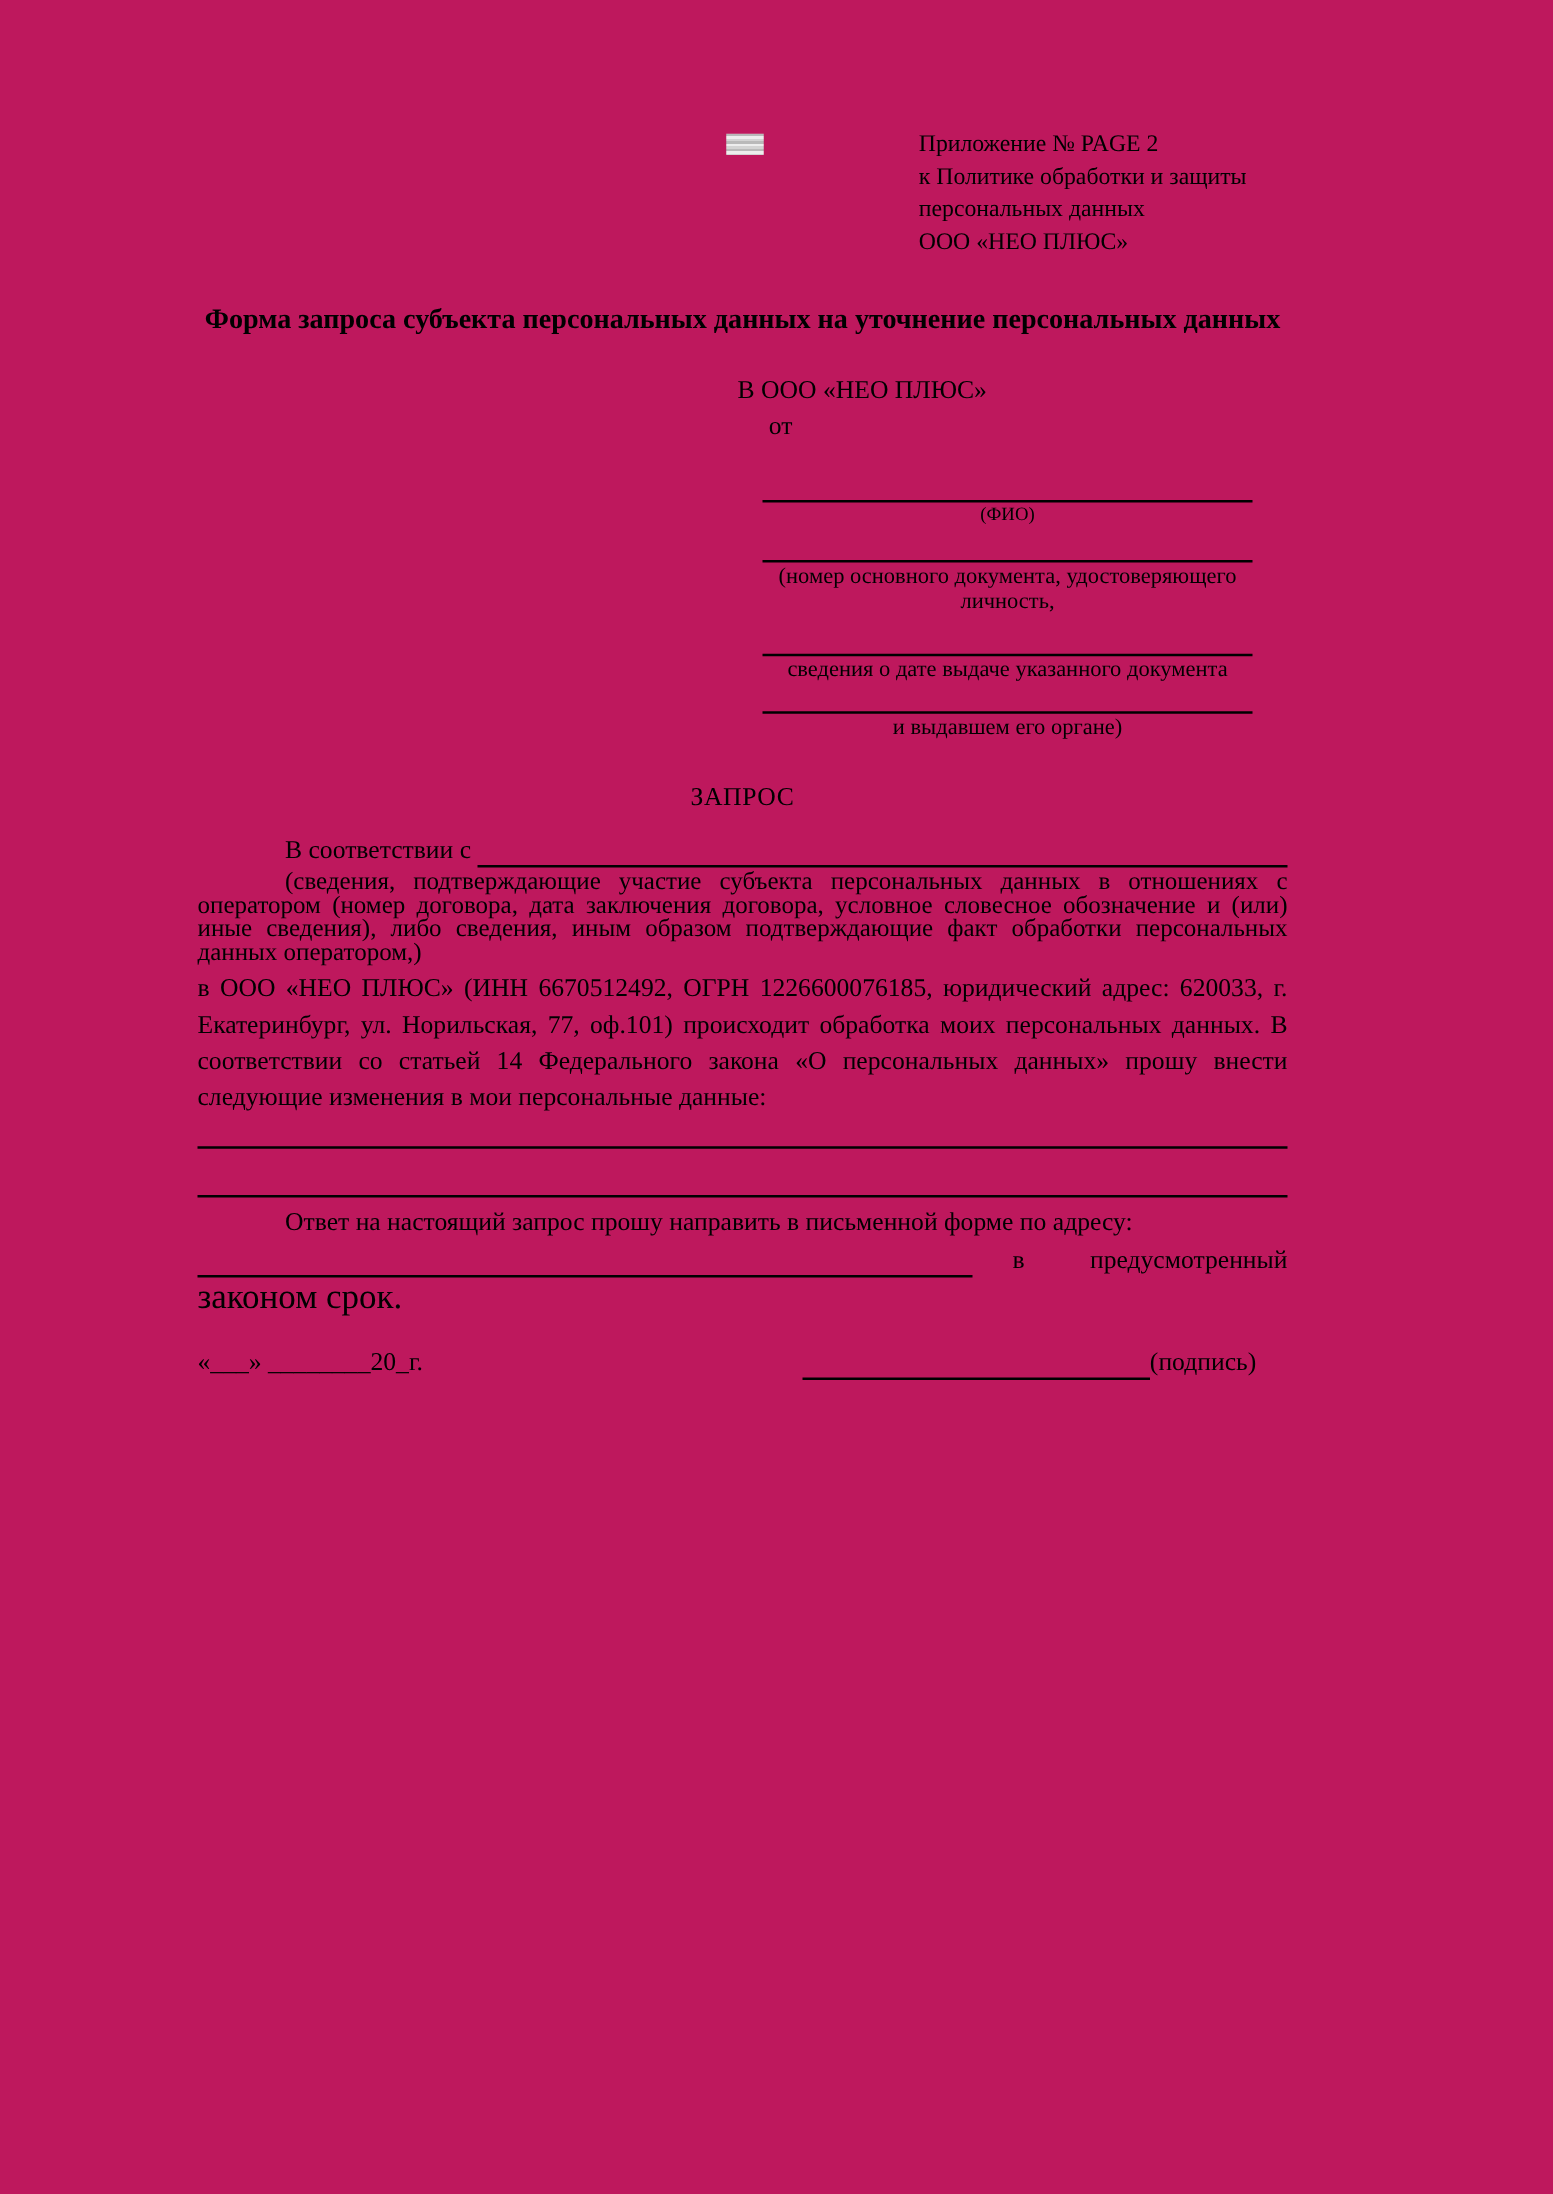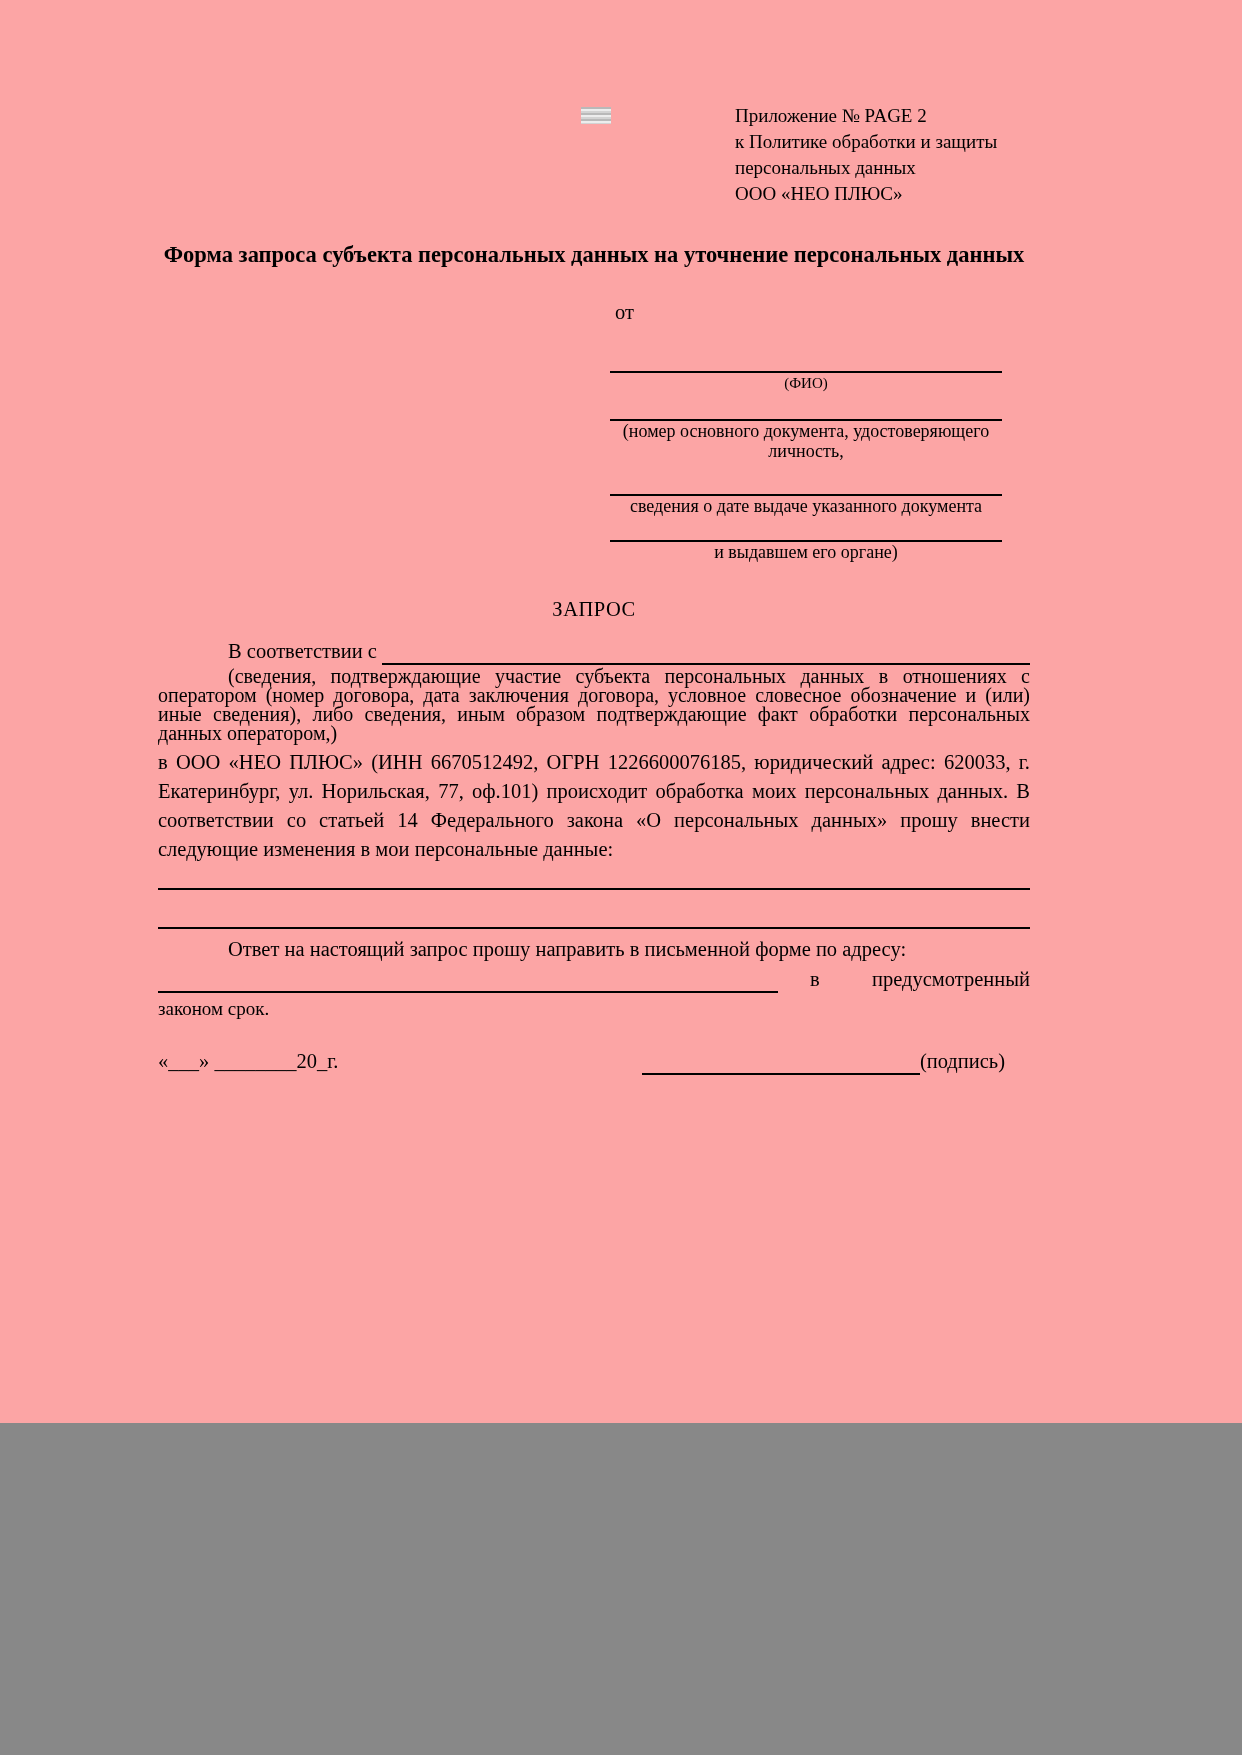--- a/index.html
+++ b/index.html
@@ -1,19 +1,19 @@
 <!DOCTYPE html>
 <html><head>
 <meta charset="utf-8">
 <style>
   html,body{margin:0;padding:0;background:#888;}
   .page{
     position:relative;
-    width:1242px;height:1423px;
-    background:#fca5a5;color:#000;
+    width:1242px;height:1755px;
+    background:#be185d;color:#000;
     font-family:"Liberation Serif",serif;
     overflow:hidden;
     margin:0 auto;
   }
   .content{position:absolute;left:158px;top:0;width:872px;}
 
   
   .header-row{position:relative;margin-top:103px;height:100px;}
   .img-placeholder{
     position:absolute;left:423px;top:4px;width:30px;height:17px;
@@ -51,21 +51,21 @@
   }
   .blank-line{border-bottom:2px solid #000;}
   .bl-1{height:24px;}
   .bl-2{height:37px;}
 
   .reply-1{margin-top:6px;font-size:20.5px;line-height:28px;text-indent:70px;}
   .reply-2{display:flex;align-items:flex-end;font-size:20.5px;line-height:28px;margin-top:2px;}
   .addr-blank{width:620px;border-bottom:2px solid #000;height:26px;}
   .reply-word-in{margin-left:32px;}
   .reply-word-term{margin-left:auto;}
-  .reply-3{font-size:19px;line-height:28px;margin-top:2px;}
+  .reply-3{font-size:28px;line-height:28px;margin-top:2px;}
 
   .sig-row{display:flex;align-items:flex-end;margin-top:24px;font-size:20.5px;line-height:28px;text-align:right;}
   .sig-group{margin-left:auto;margin-right:25px;display:flex;align-items:flex-end;}
   .sig-line{display:inline-block;width:278px;border-bottom:2px solid #000;height:26px;}
 </style>
 </head>
 <body>
 
 <div class="page">
   <div class="content">
@@ -76,20 +76,21 @@
         <div>Приложение №  PAGE 2</div>
         <div>к Политике обработки и защиты</div>
         <div>персональных данных</div>
         <div>ООО «НЕО ПЛЮС»</div>
       </div>
     </div>
 
     <div class="title">Форма запроса субъекта персональных данных на уточнение персональных данных</div>
 
     <div class="addressee">
+      <div class="addr-to">В ООО «НЕО ПЛЮС»</div>
       <div class="addr-from">от</div>
 
       <div class="field-line fl-1"></div>
       <div class="field-caption">(ФИО)</div>
 
       <div class="field-line fl-2"></div>
       <div class="field-caption cap-small">(номер основного документа, удостоверяющего личность,</div>
 
       <div class="field-line fl-3"></div>
       <div class="field-caption cap-small">сведения о дате выдаче указанного документа</div>

